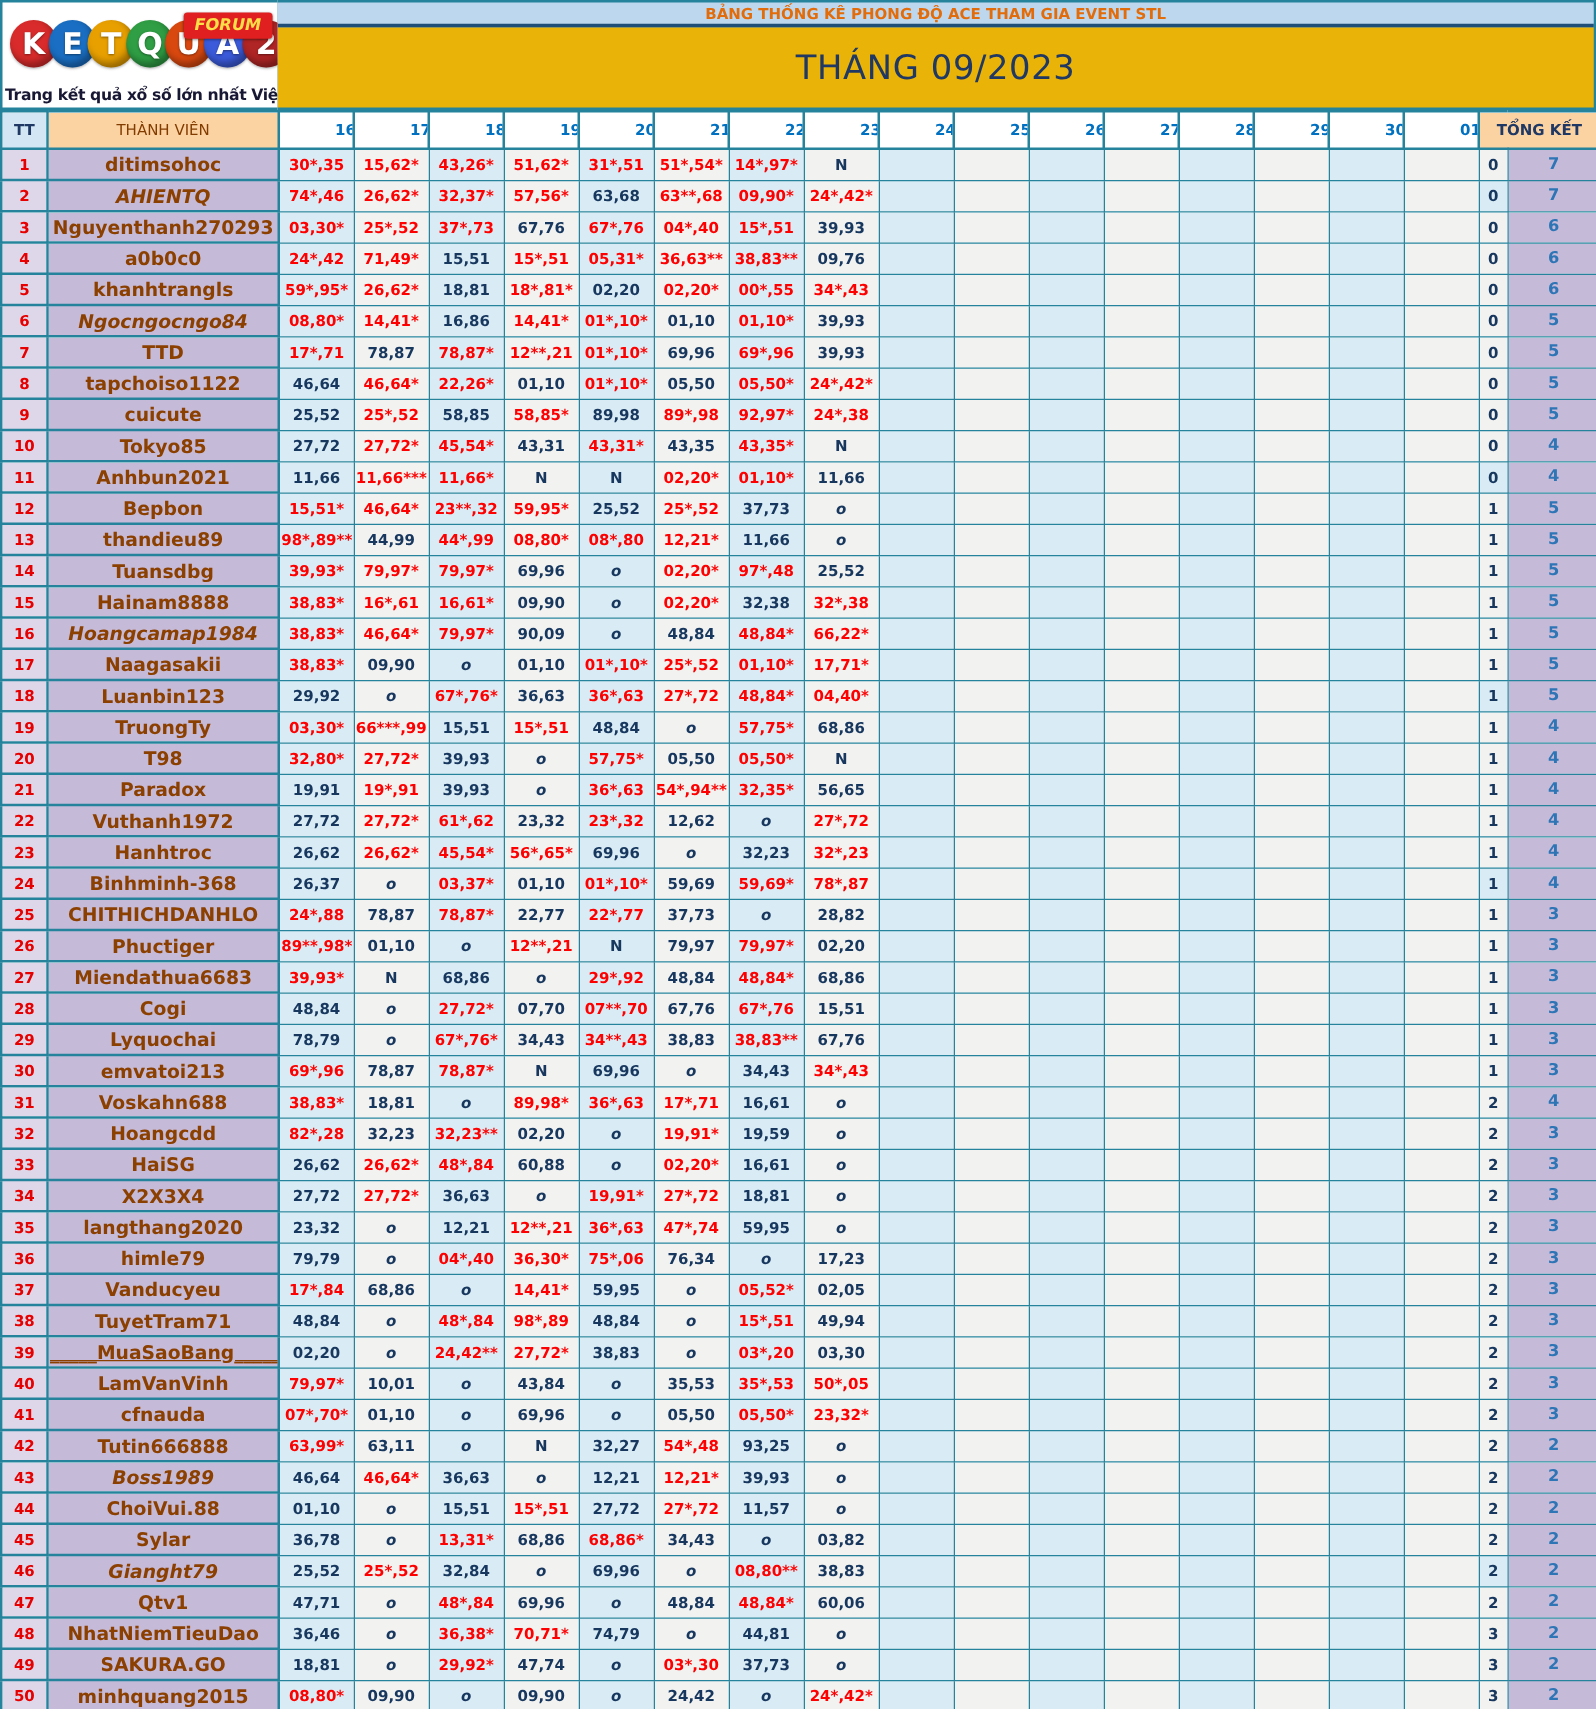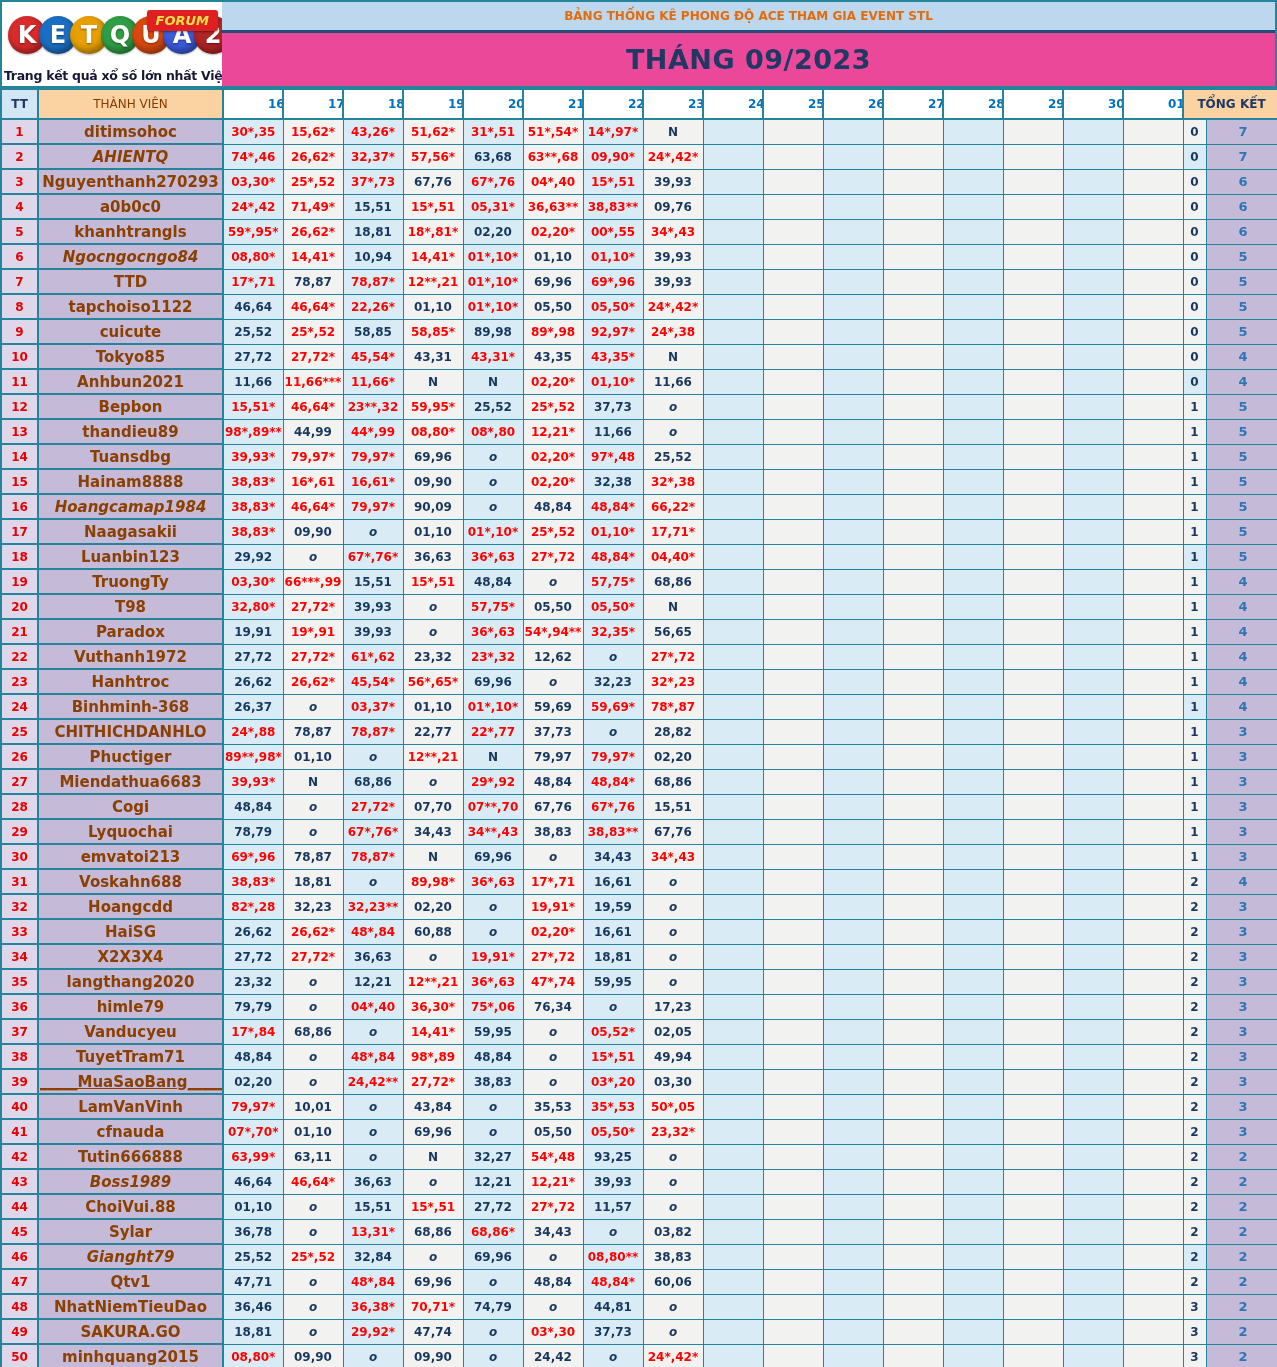--- a/index.html
+++ b/index.html
@@ -12,24 +12,24 @@
   .logo-letter{display:inline-block;width:38px;height:38px;margin-left:-7px;border-radius:50%;
     color:#fff;font-weight:bold;font-size:24px;line-height:38px;text-align:center;
     text-shadow:0 1px 2px rgba(0,0,0,.45);box-shadow:inset -3px -4px 6px rgba(0,0,0,.35),0 1px 2px rgba(0,0,0,.3);}
   .logo-letter:first-child{margin-left:0;}
   .forum-badge{position:absolute;right:4px;top:8px;background:#e02020;color:#fde047;
     font-weight:bold;font-style:italic;font-size:13px;padding:3px 9px;border-radius:3px;
     box-shadow:0 1px 2px rgba(0,0,0,.4);}
   .tagline{position:absolute;left:2px;bottom:3px;width:218px;color:#181834;font-weight:bold;
     font-size:12.5px;white-space:nowrap;letter-spacing:-.3px;}
   .top-right{display:flex;flex-direction:column;border:2px solid #25839c;border-left:none;}
-  .banner{height:31px;background:#bdd7ee;border-bottom:3px solid #1f4e79;display:flex;
+  .banner{height:20px;background:#bdd7ee;border-bottom:3px solid #1f4e79;display:flex;
     align-items:center;justify-content:center;color:#e36c0a;font-weight:bold;font-size:12px;}
-  .titleband{flex:1;background:#ec4899;display:flex;align-items:center;justify-content:center;
-    color:#1f3864;font-weight:bold;font-size:27px;letter-spacing:.5px;}
+  .titleband{flex:1;background:#eab308;display:flex;align-items:center;justify-content:center;
+    color:#1f3864;font-weight:normal;font-size:27px;letter-spacing:.5px;}
   
   table{border-collapse:collapse;table-layout:fixed;width:1277px;background:#fff;}
   td,th{border:1px solid #25839c;overflow:hidden;white-space:nowrap;padding:0 1px;
     font-size:12px;text-align:center;height:25px;}
   thead th{height:30px;border-width:2px;margin-top:16px;}
   .col-tt{width:37px;}.col-member{width:185px;}.col-date{width:60px;}
   .col-ta{width:23px;}.col-tb{width:74px;}
   th.h-tt{background:#d2e7f3;color:#1f3864;font-weight:bold;}
   th.h-member{background:#fbd3a2;color:#833c00;font-weight:normal;border-width:2px;}
   th.h-date{background:#ffffff;color:#0070c0;font-weight:bold;padding-left:44px;}
@@ -218,21 +218,21 @@
           <td class="val cb n"></td>
           <td class="val cg n"></td>
           <td class="streak">0</td>
           <td class="total">6</td>
         </tr>
         <tr>
           <td class="tt">6</td>
           <td class="member i">Ngocngocngo84</td>
           <td class="val cb r">08,80*</td>
           <td class="val cg r">14,41*</td>
-          <td class="val cb n">10,94</td>
+          <td class="val cb n">16,86</td>
           <td class="val cg r">14,41*</td>
           <td class="val cb r">01*,10*</td>
           <td class="val cg n">01,10</td>
           <td class="val cb r">01,10*</td>
           <td class="val cg n">39,93</td>
           <td class="val cb n"></td>
           <td class="val cg n"></td>
           <td class="val cb n"></td>
           <td class="val cg n"></td>
           <td class="val cb n"></td>

